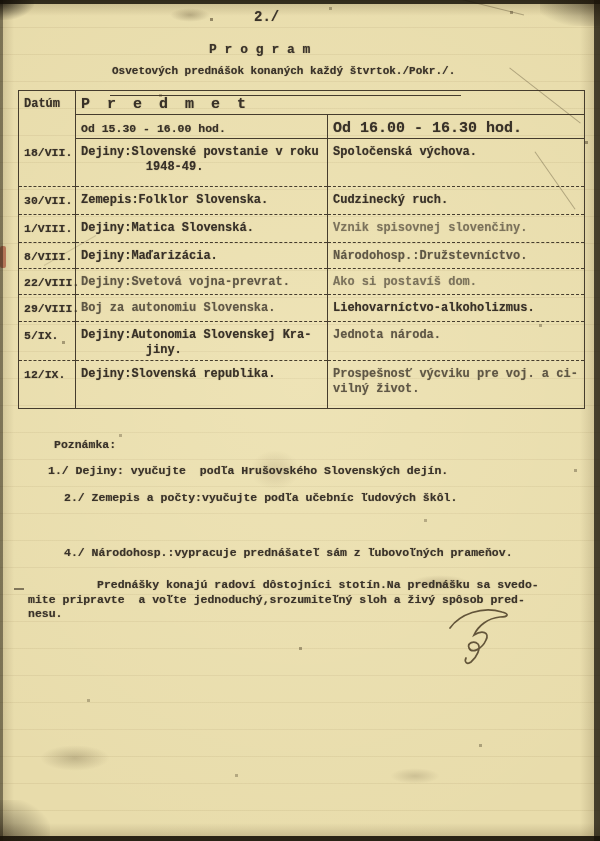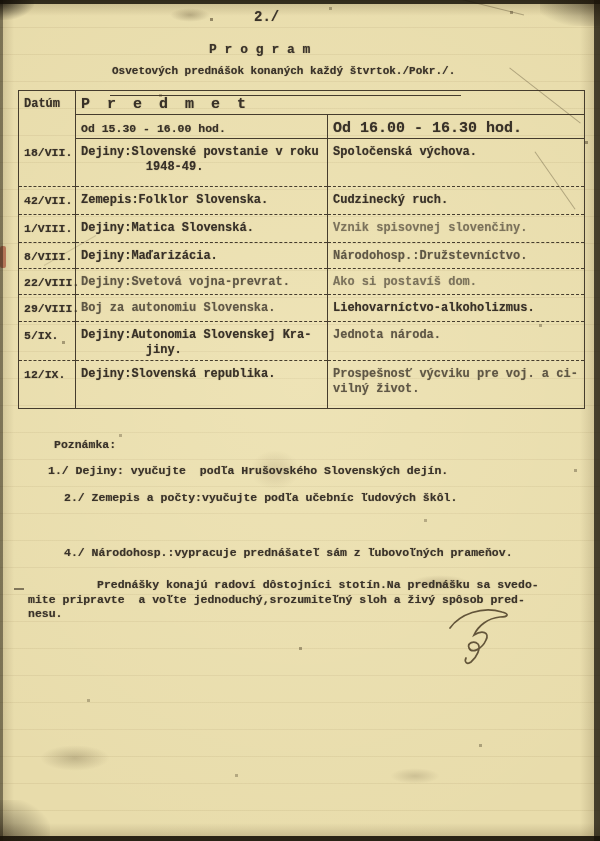--- a/index.html
+++ b/index.html
@@ -111,21 +111,21 @@
         <th class="h-t1">Od 15.30 - 16.00 hod.</th>
         <th class="h-t2">Od 16.00 - 16.30 hod.</th>
       </tr>
       <tr class="row" style="height:48px">
         <td class="d">18/VII.</td>
         <td class="s1">Dejiny:Slovenské povstanie v roku
          1948-49.</td>
         <td class="s2">Spoločenská výchova.</td>
       </tr>
       <tr class="row" style="height:28px">
-        <td class="d">42/VII.</td>
+        <td class="d">30/VII.</td>
         <td class="s1">Zemepis:Folklor Slovenska.</td>
         <td class="s2">Cudzinecký ruch.</td>
       </tr>
       <tr class="row" style="height:28px">
         <td class="d">1/VIII.</td>
         <td class="s1">Dejiny:Matica Slovenská.</td>
         <td class="s2 faint">Vznik spisovnej slovenčiny.</td>
       </tr>
       <tr class="row" style="height:26px">
         <td class="d">8/VIII.</td>

